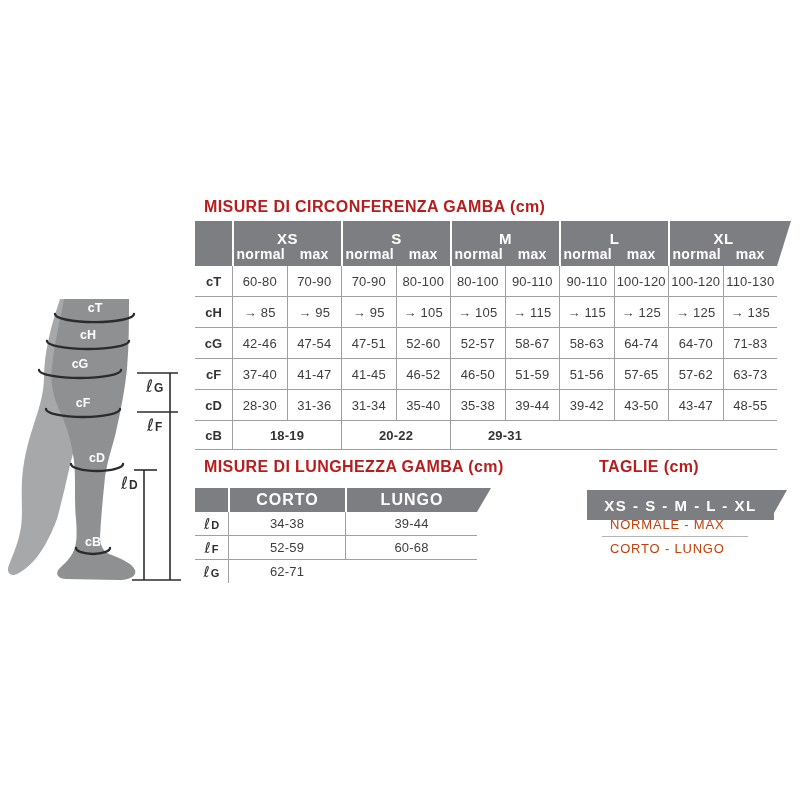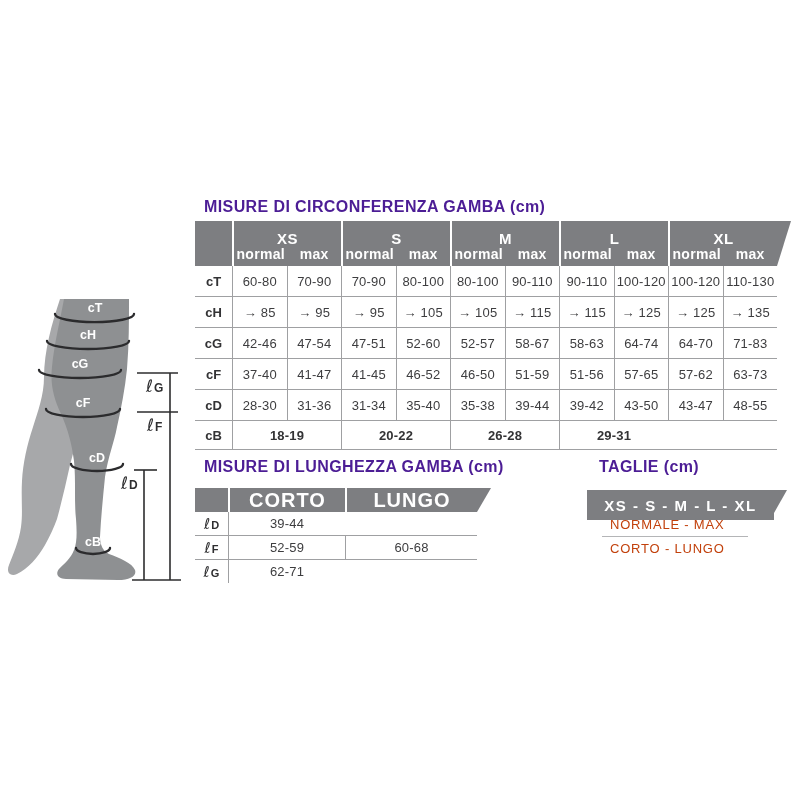--- a/index.html
+++ b/index.html
@@ -3,21 +3,21 @@
 <meta charset="utf-8">
 <style>
   html,body{margin:0;padding:0;}
   body{
     width:800px;height:800px;position:relative;background:#ffffff;
     font-family:"Liberation Sans","DejaVu Sans",sans-serif;
     color:#3d3d3f;overflow:hidden;
   }
   .abs{position:absolute;}
   .title{
-    font-size:16px;font-weight:bold;letter-spacing:.4px;color:#4c1d95;white-space:nowrap;text-align:center;
+    font-size:16px;font-weight:bold;letter-spacing:.4px;color:#b91c1c;white-space:nowrap;text-align:center;
   }
   
   #circ-table{left:195px;top:221px;width:582px;}
   .band{
     position:relative;width:582px;background:var(--band,#7d7e81);
     display:flex;color:#fff;
   }
   .band::after{
     content:"";position:absolute;left:100%;top:0;width:0;height:0;
     border-top:var(--slant-h) solid var(--band,#7d7e81);
@@ -37,21 +37,21 @@
   .c-span-row{grid-template-columns:37px repeat(5,1fr);height:28px;}
   .c-label,.c-cell{display:flex;align-items:center;justify-content:center;font-size:13px;}
   .c-label{font-weight:bold;color:#333335;}
   .c-cell{border-left:1px solid #9fa0a2;letter-spacing:.2px;}
   .c-span-cell{font-weight:bold;color:#333335;}
   
   #len-table{left:195px;top:488px;width:282px;}
   #len-band{height:24px;width:282px;--slant-h:24px;--slant-w:14px;}
   .len-spacer{width:33px;}
   .len-col{border-left:2px solid #fff;display:flex;align-items:center;justify-content:center;
-    font-size:20px;font-weight:bold;letter-spacing:1px;box-sizing:border-box;}
+    font-size:16px;font-weight:bold;letter-spacing:1px;box-sizing:border-box;}
   .len-col.corto{width:117px;}
   .len-col.lungo{flex:1;}
   .l-row{display:grid;grid-template-columns:33px 117px 1fr;height:23px;}
   .l-row + .l-row{border-top:1px solid #9fa0a2;}
   .l-label{display:flex;align-items:baseline;justify-content:center;padding-top:3px;}
   .lsym{font-size:15px;font-style:italic;color:#2e2e30;font-family:"DejaVu Sans",sans-serif;}
   .lsub{font-size:11px;font-weight:bold;color:#2e2e30;margin-left:1px;}
   .l-cell{display:flex;align-items:center;justify-content:center;font-size:13px;border-left:1px solid #9fa0a2;letter-spacing:.2px;}
   
   #taglie-band{left:587px;top:490px;width:187px;height:30px;--slant-h:23px;--slant-w:13px;
@@ -176,38 +176,38 @@
         <div class="c-cell">39-44</div>
         <div class="c-cell">39-42</div>
         <div class="c-cell">43-50</div>
         <div class="c-cell">43-47</div>
         <div class="c-cell">48-55</div>
       </div>
       <div class="c-row c-span-row">
         <div class="c-label">cB</div>
         <div class="c-cell c-span-cell">18-19</div>
         <div class="c-cell c-span-cell">20-22</div>
-        <div class="c-cell c-span-cell">26-28</div>
         <div class="c-cell c-span-cell">29-31</div>
       </div>
     </div>
 </div>
 
 <div class="abs" id="len-table">
   <div class="band" id="len-band">
     <div class="len-spacer"></div>
     <div class="len-col corto">CORTO</div>
     <div class="len-col lungo">LUNGO</div>
   </div>
   <div id="len-body">
       <div class="l-row">
         <div class="l-label">
           <span class="lsym">ℓ</span>
           <span class="lsub">D</span>
         </div>
+        <div class="l-cell">34-38</div>
         <div class="l-cell">39-44</div>
       </div>
       <div class="l-row">
         <div class="l-label">
           <span class="lsym">ℓ</span>
           <span class="lsub">F</span>
         </div>
         <div class="l-cell">52-59</div>
         <div class="l-cell">60-68</div>
       </div>

